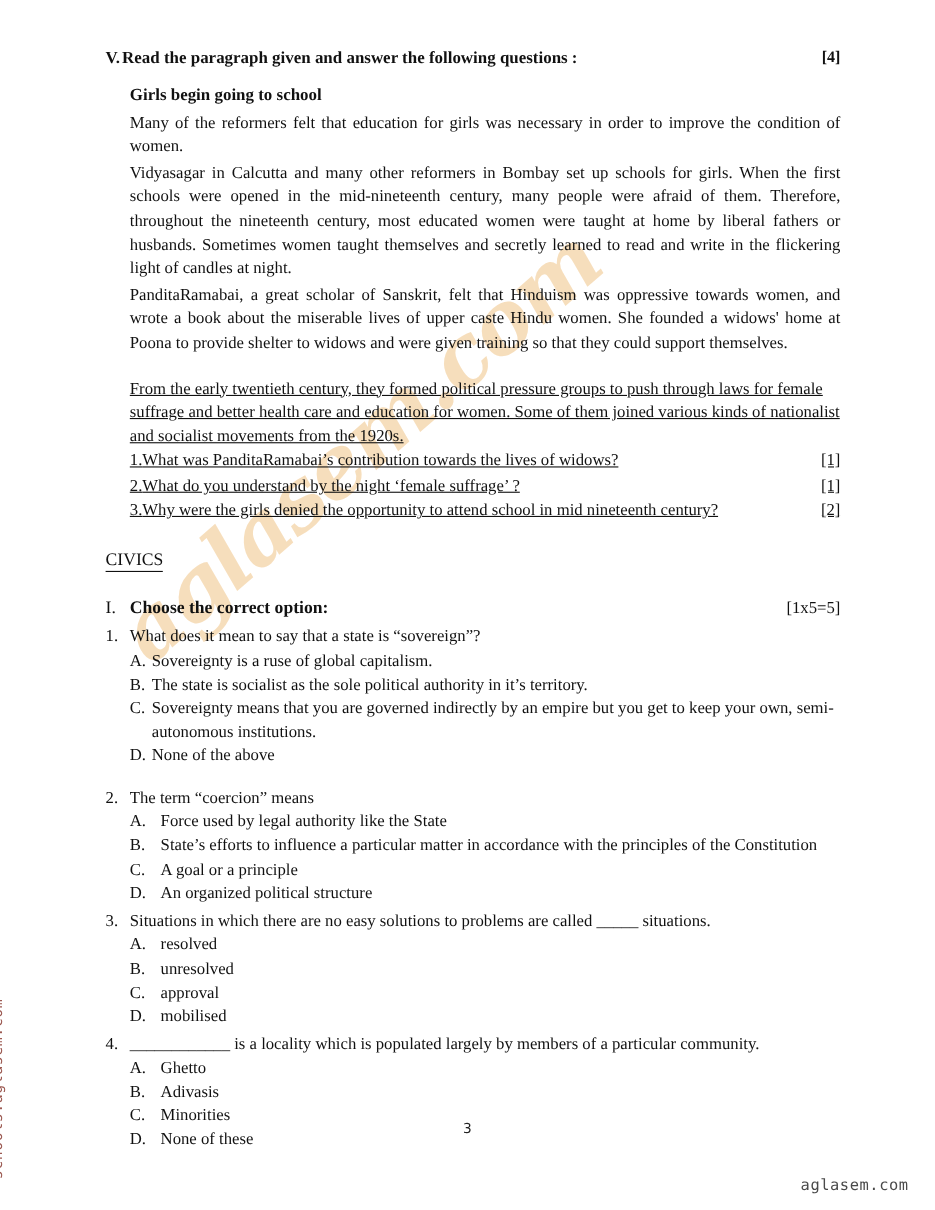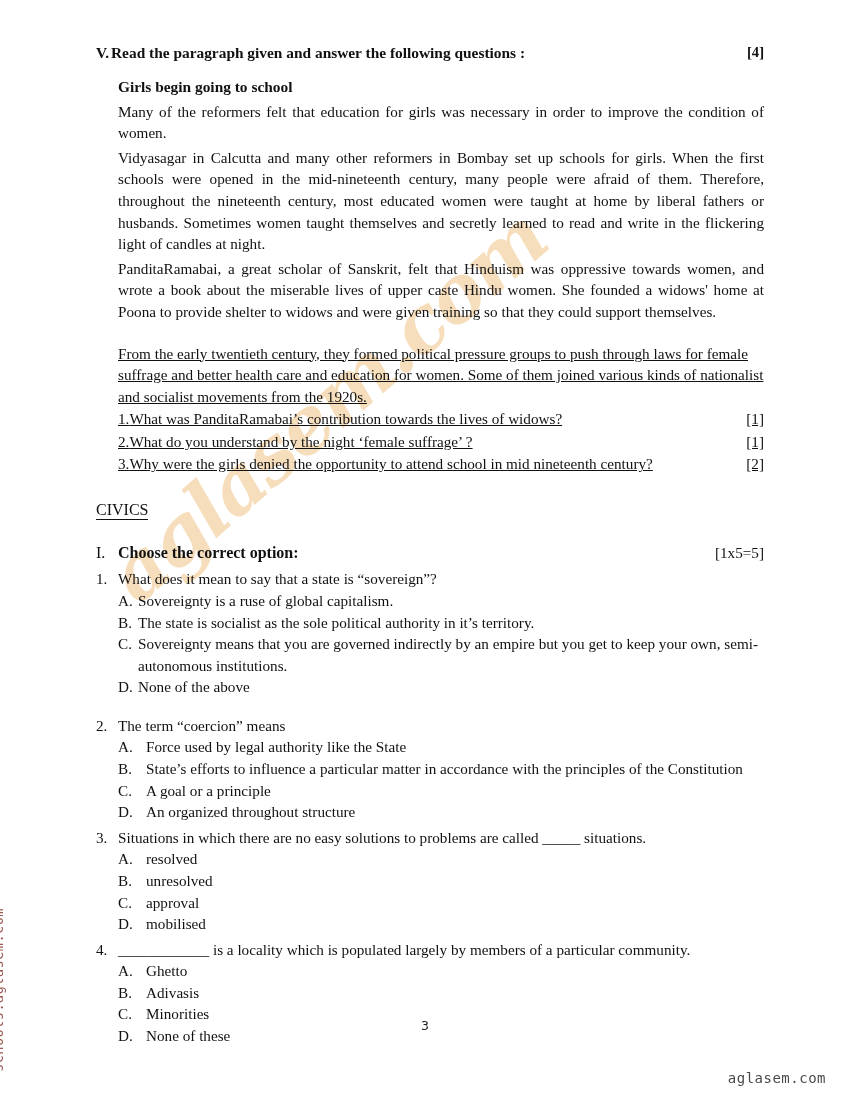--- a/index.html
+++ b/index.html
@@ -297,21 +297,21 @@
         <div class="opt">
           <span class="ltr">B.</span>
           <span class="otxt">State’s efforts to influence a particular matter in accordance with the principles of the Constitution</span>
         </div>
         <div class="opt">
           <span class="ltr">C.</span>
           <span class="otxt">A goal or a principle</span>
         </div>
         <div class="opt">
           <span class="ltr">D.</span>
-          <span class="otxt">An organized throughout structure</span>
+          <span class="otxt">An organized political structure</span>
         </div>
       </div>
     </div>
 
     <div class="mcq wide">
       <div class="stem">
         <span class="num">3.</span>
         <span class="txt">Situations in which there are no easy solutions to problems are called _____ situations.</span>
       </div>
       <div class="opts">

